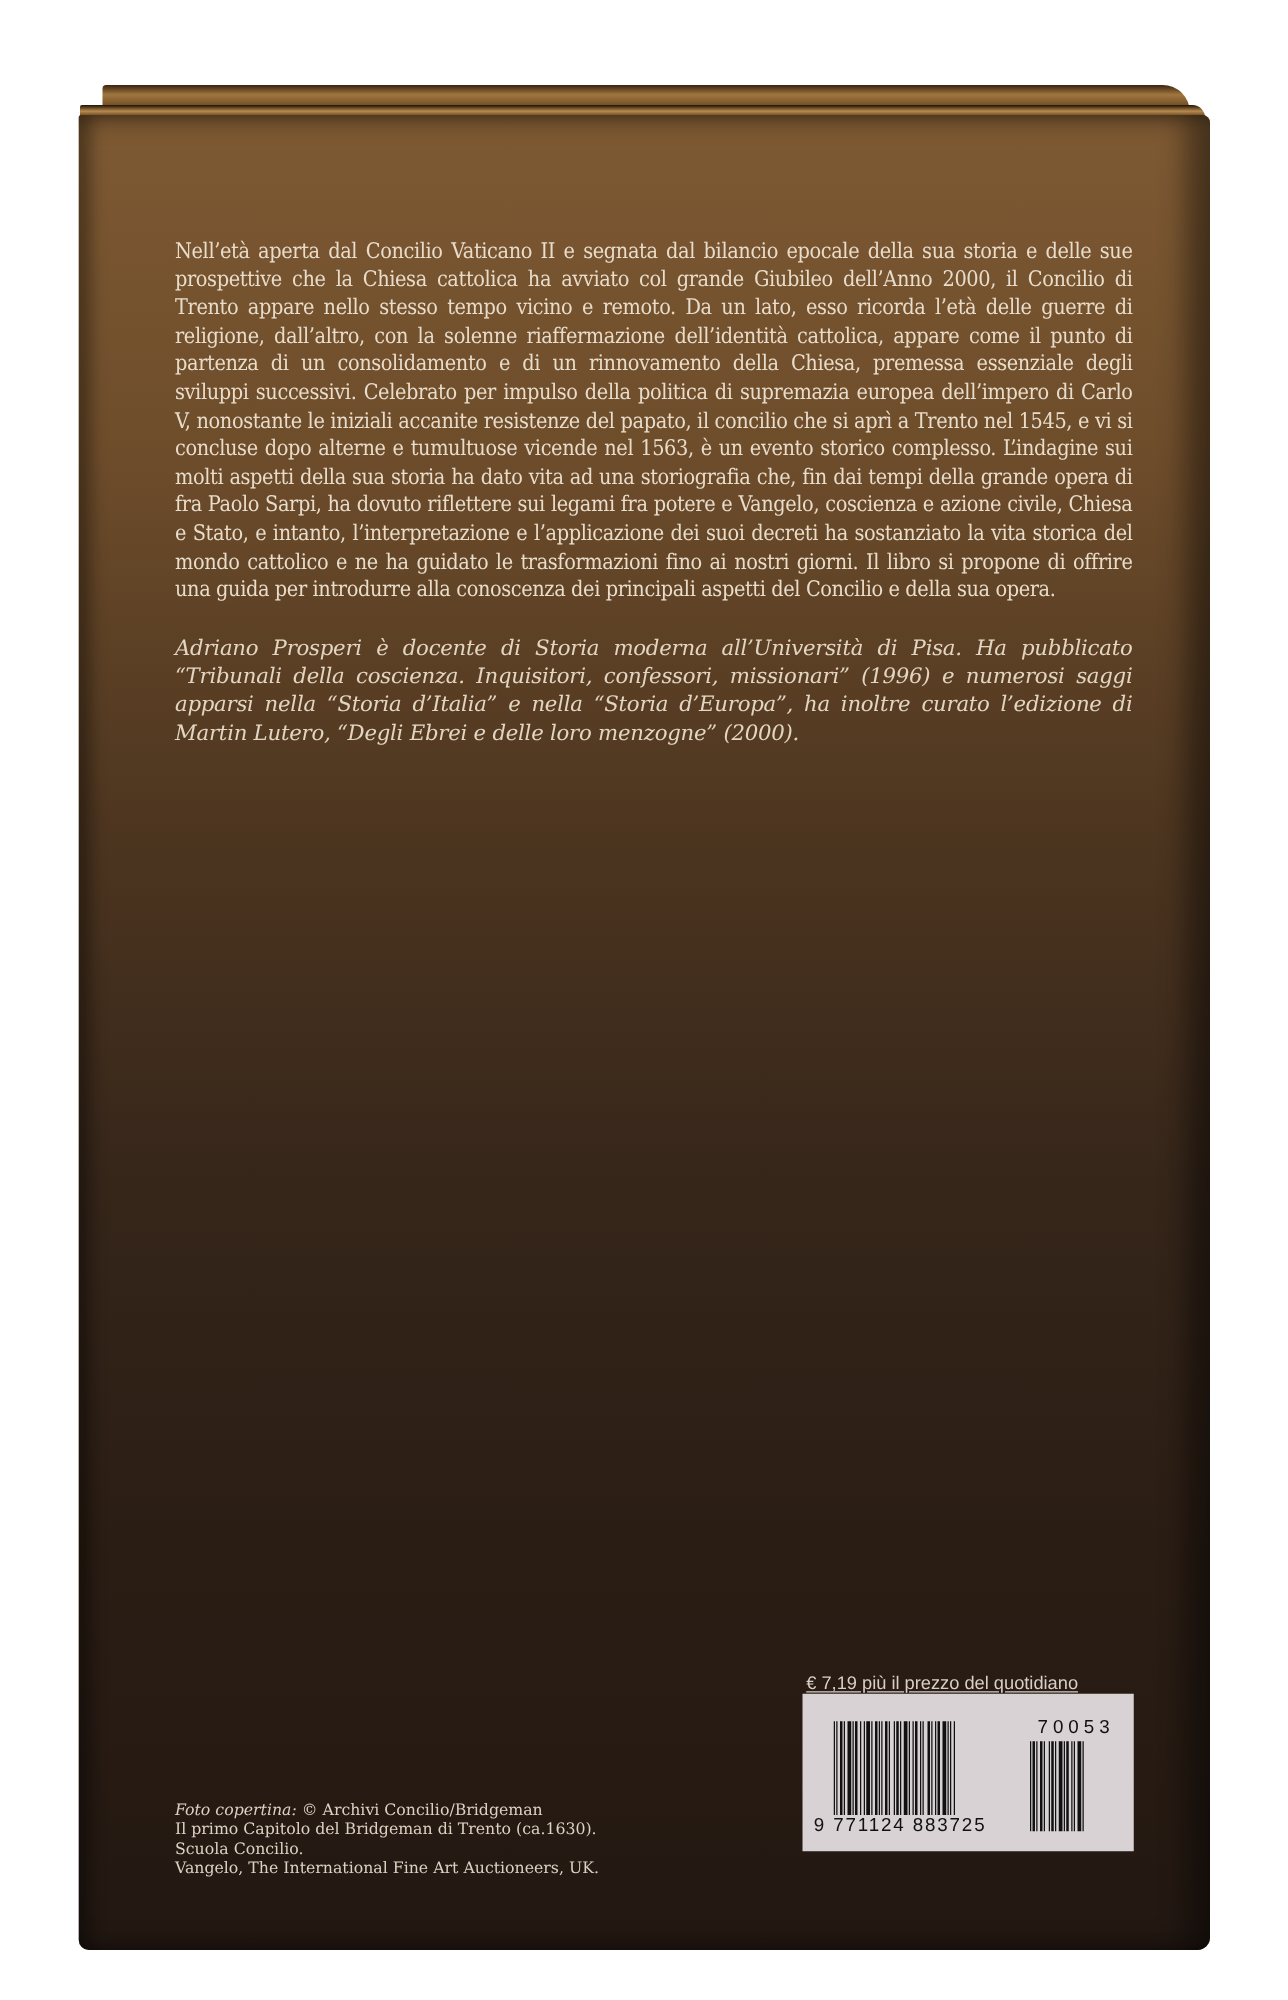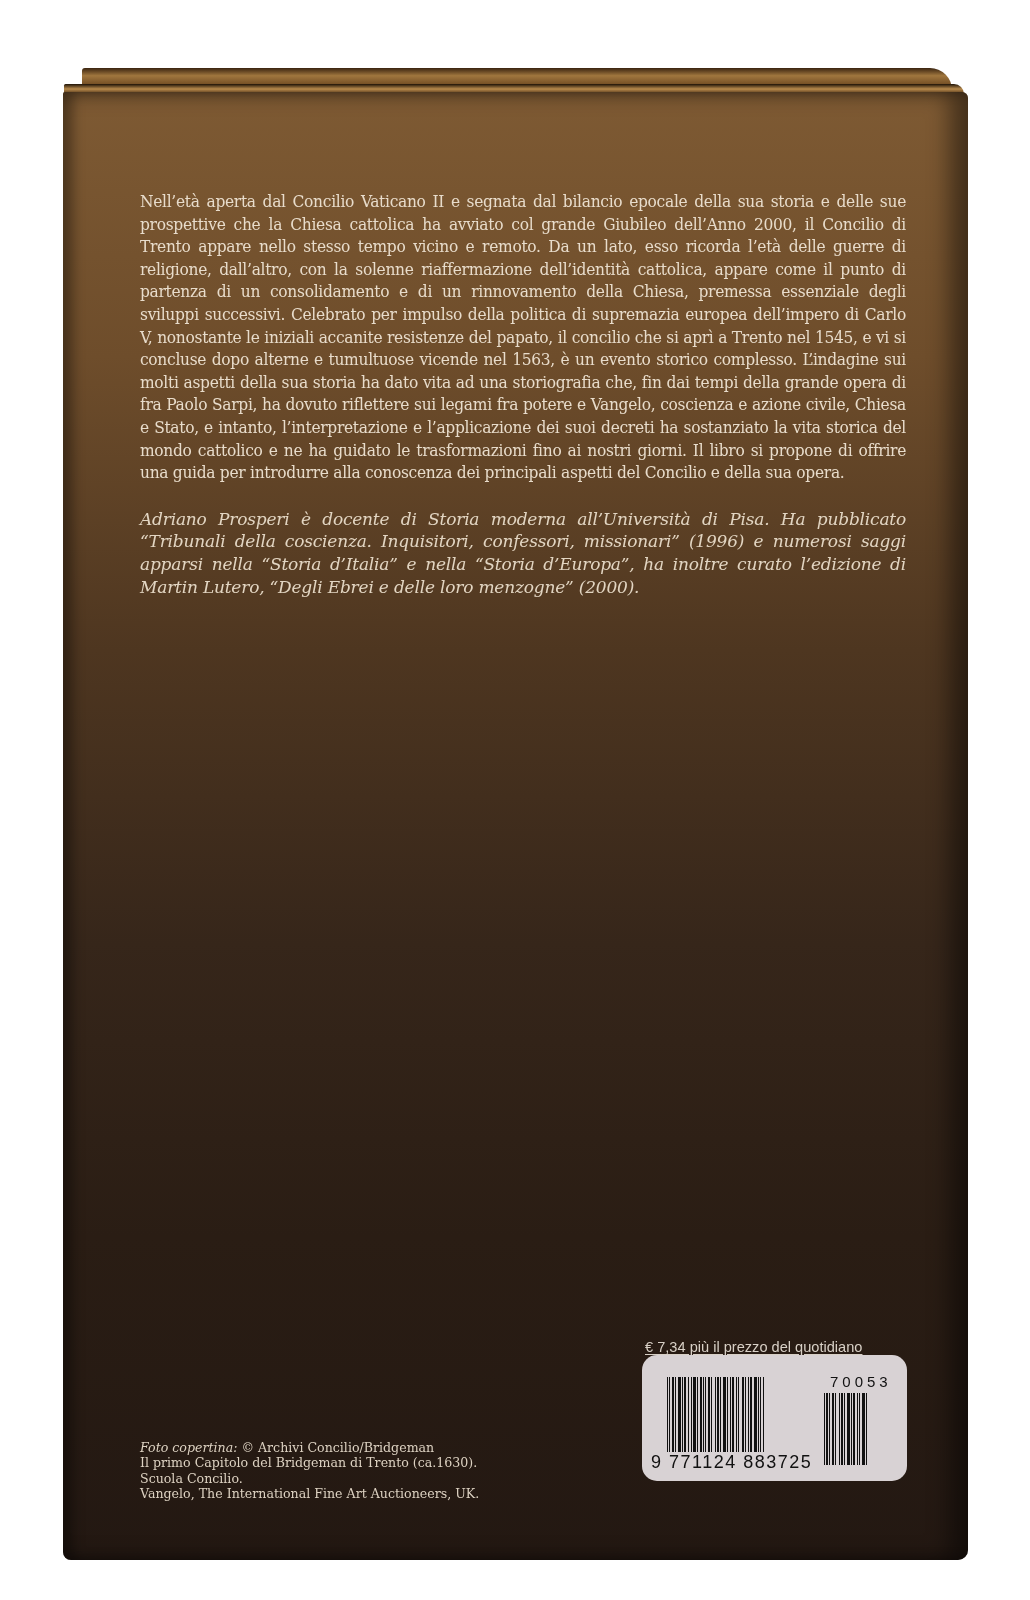--- a/index.html
+++ b/index.html
@@ -38,27 +38,26 @@
   }
   .credits .lbl { font-style:italic; }
   .price {
     position:absolute; left:645px; top:1339px; width:260px;
     font-family:"Liberation Sans", sans-serif; font-size:14.6px; color:#d8d0c6;
     text-decoration:underline; text-underline-offset:2px; white-space:nowrap;
   }
   .barcode-box {
     position:absolute; left:642px; top:1355px; width:265px; height:126px;
     background:#d8d2d4;
-    border-radius:15px;
   }
   .bars-main { position:absolute; left:25px; top:22px; width:145px; height:88px; display:flex; align-items:flex-start; }
   .bars-addon { position:absolute; left:182px; top:38px; width:73px; height:72px; display:flex; }
   .digits-main {
     position:absolute; left:8px; top:97px; font-family:"Liberation Sans", sans-serif;
-    font-size:18px; letter-spacing:1.5px; color:#111; background:transparent;
+    font-size:15px; letter-spacing:1.5px; color:#111; background:transparent;
   }
   .digits-main span { background:#d8d2d4; padding:0 1px; }
   .digits-addon {
     position:absolute; left:188px; top:18px; font-family:"Liberation Sans", sans-serif;
     font-size:15px; letter-spacing:4px; color:#111;
   }
 </style>
 </head>
 <body>
 
@@ -72,21 +71,21 @@
   <p class="bio">Adriano Prosperi è docente di Storia moderna all’Università di Pisa. Ha pubblicato “Tribunali della coscienza. Inquisitori, confessori, missionari” (1996) e numerosi saggi apparsi nella “Storia d’Italia” e nella “Storia d’Europa”, ha inoltre curato l’edizione di Martin Lutero, “Degli Ebrei e delle loro menzogne” (2000).</p>
 </div>
 
 <div class="credits">
   <div><span class="lbl">Foto copertina:</span><span> © Archivi Concilio/Bridgeman</span></div>
   <div>Il primo Capitolo del Bridgeman di Trento (ca.1630).</div>
   <div>Scuola Concilio.</div>
   <div>Vangelo, The International Fine Art Auctioneers, UK.</div>
 </div>
 
-<div class="price">€ 7,34 più il prezzo del quotidiano</div>
+<div class="price">€ 7,19 più il prezzo del quotidiano</div>
 
 <div class="barcode-box">
   <div class="digits-addon">70053</div>
   <div class="bars-main" id="bars-main">
       <div style="width: 1px; height: 100%; background: rgb(17, 17, 17);"></div>
       <div style="width: 1px; height: 100%; background: transparent;"></div>
       <div style="width: 1px; height: 100%; background: rgb(17, 17, 17);"></div>
       <div style="width: 2px; height: 100%; background: transparent;"></div>
       <div style="width: 2px; height: 100%; background: rgb(17, 17, 17);"></div>
       <div style="width: 1px; height: 100%; background: transparent;"></div>

